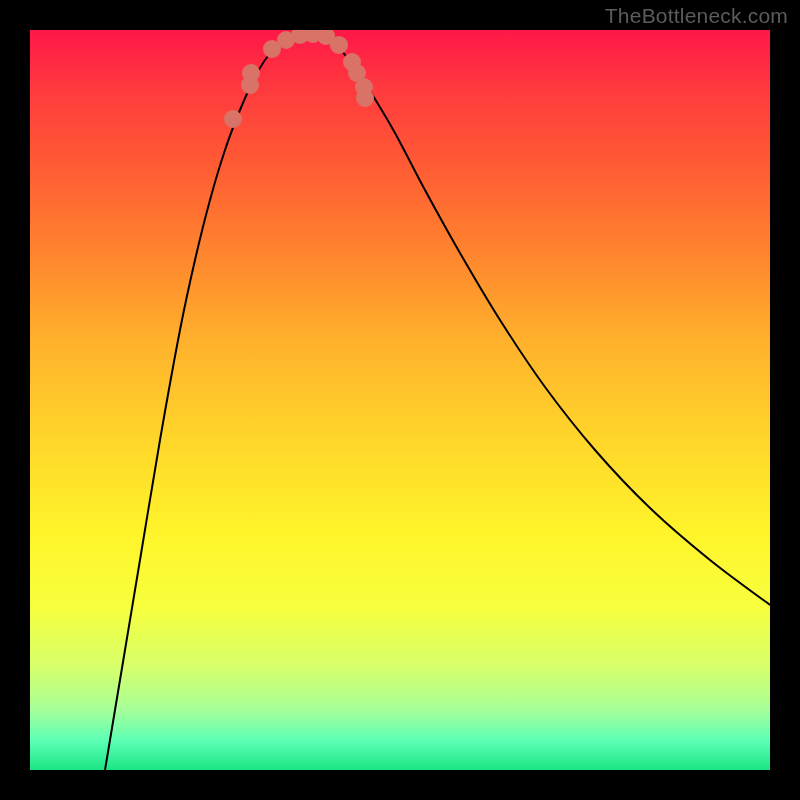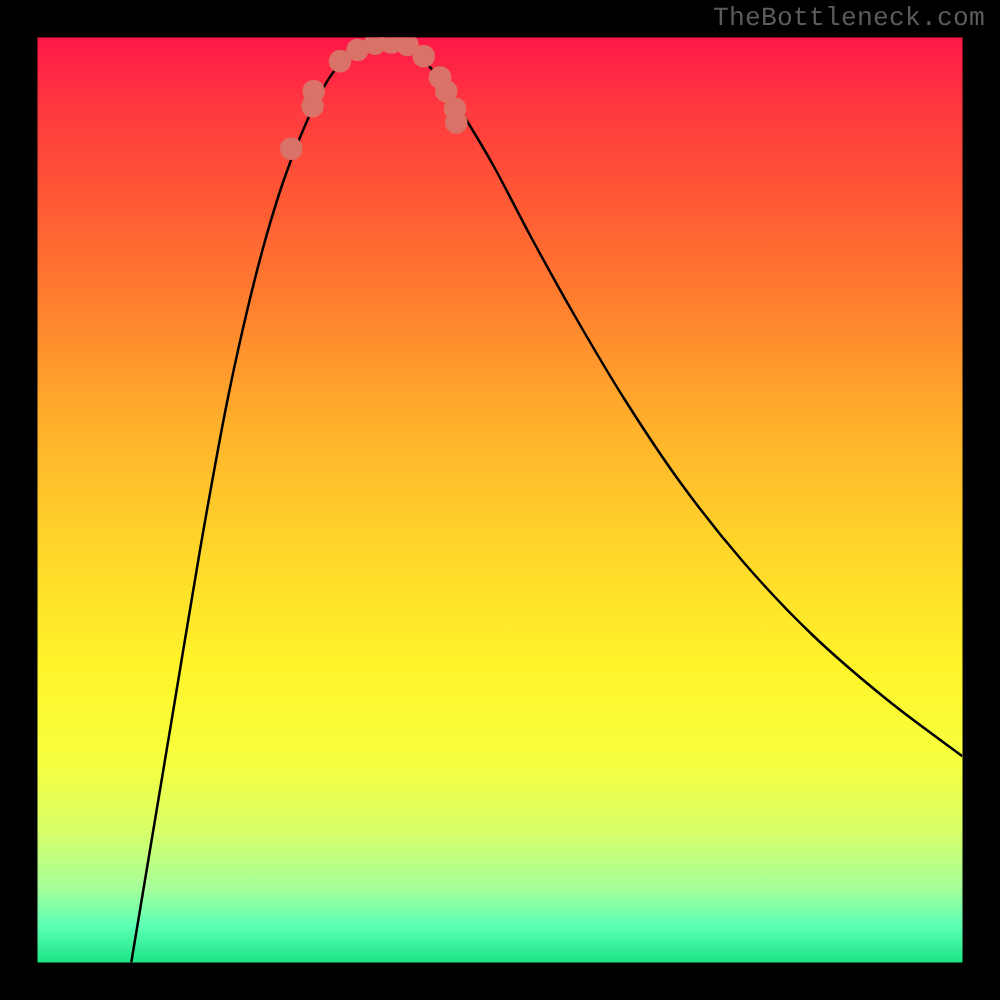--- a/index.html
+++ b/index.html
@@ -46,21 +46,20 @@
   }
   .watermark {
     position: absolute;
     top: 4px;
     right: 12px;
     color: #5c5c5c;
     font-size: 21px;
     font-weight: 400;
     letter-spacing: 0.2px;
     z-index: 5;
-    font-family: Liberation Mono, monospace;
   }
 </style>
 </head>
 <body>
 
 <div class="frame">
   <div class="watermark">TheBottleneck.com</div>
   <div class="plot">
     <svg class="curves" viewBox="0 0 740 740" preserveAspectRatio="none">
       <g id="svg-layer">

